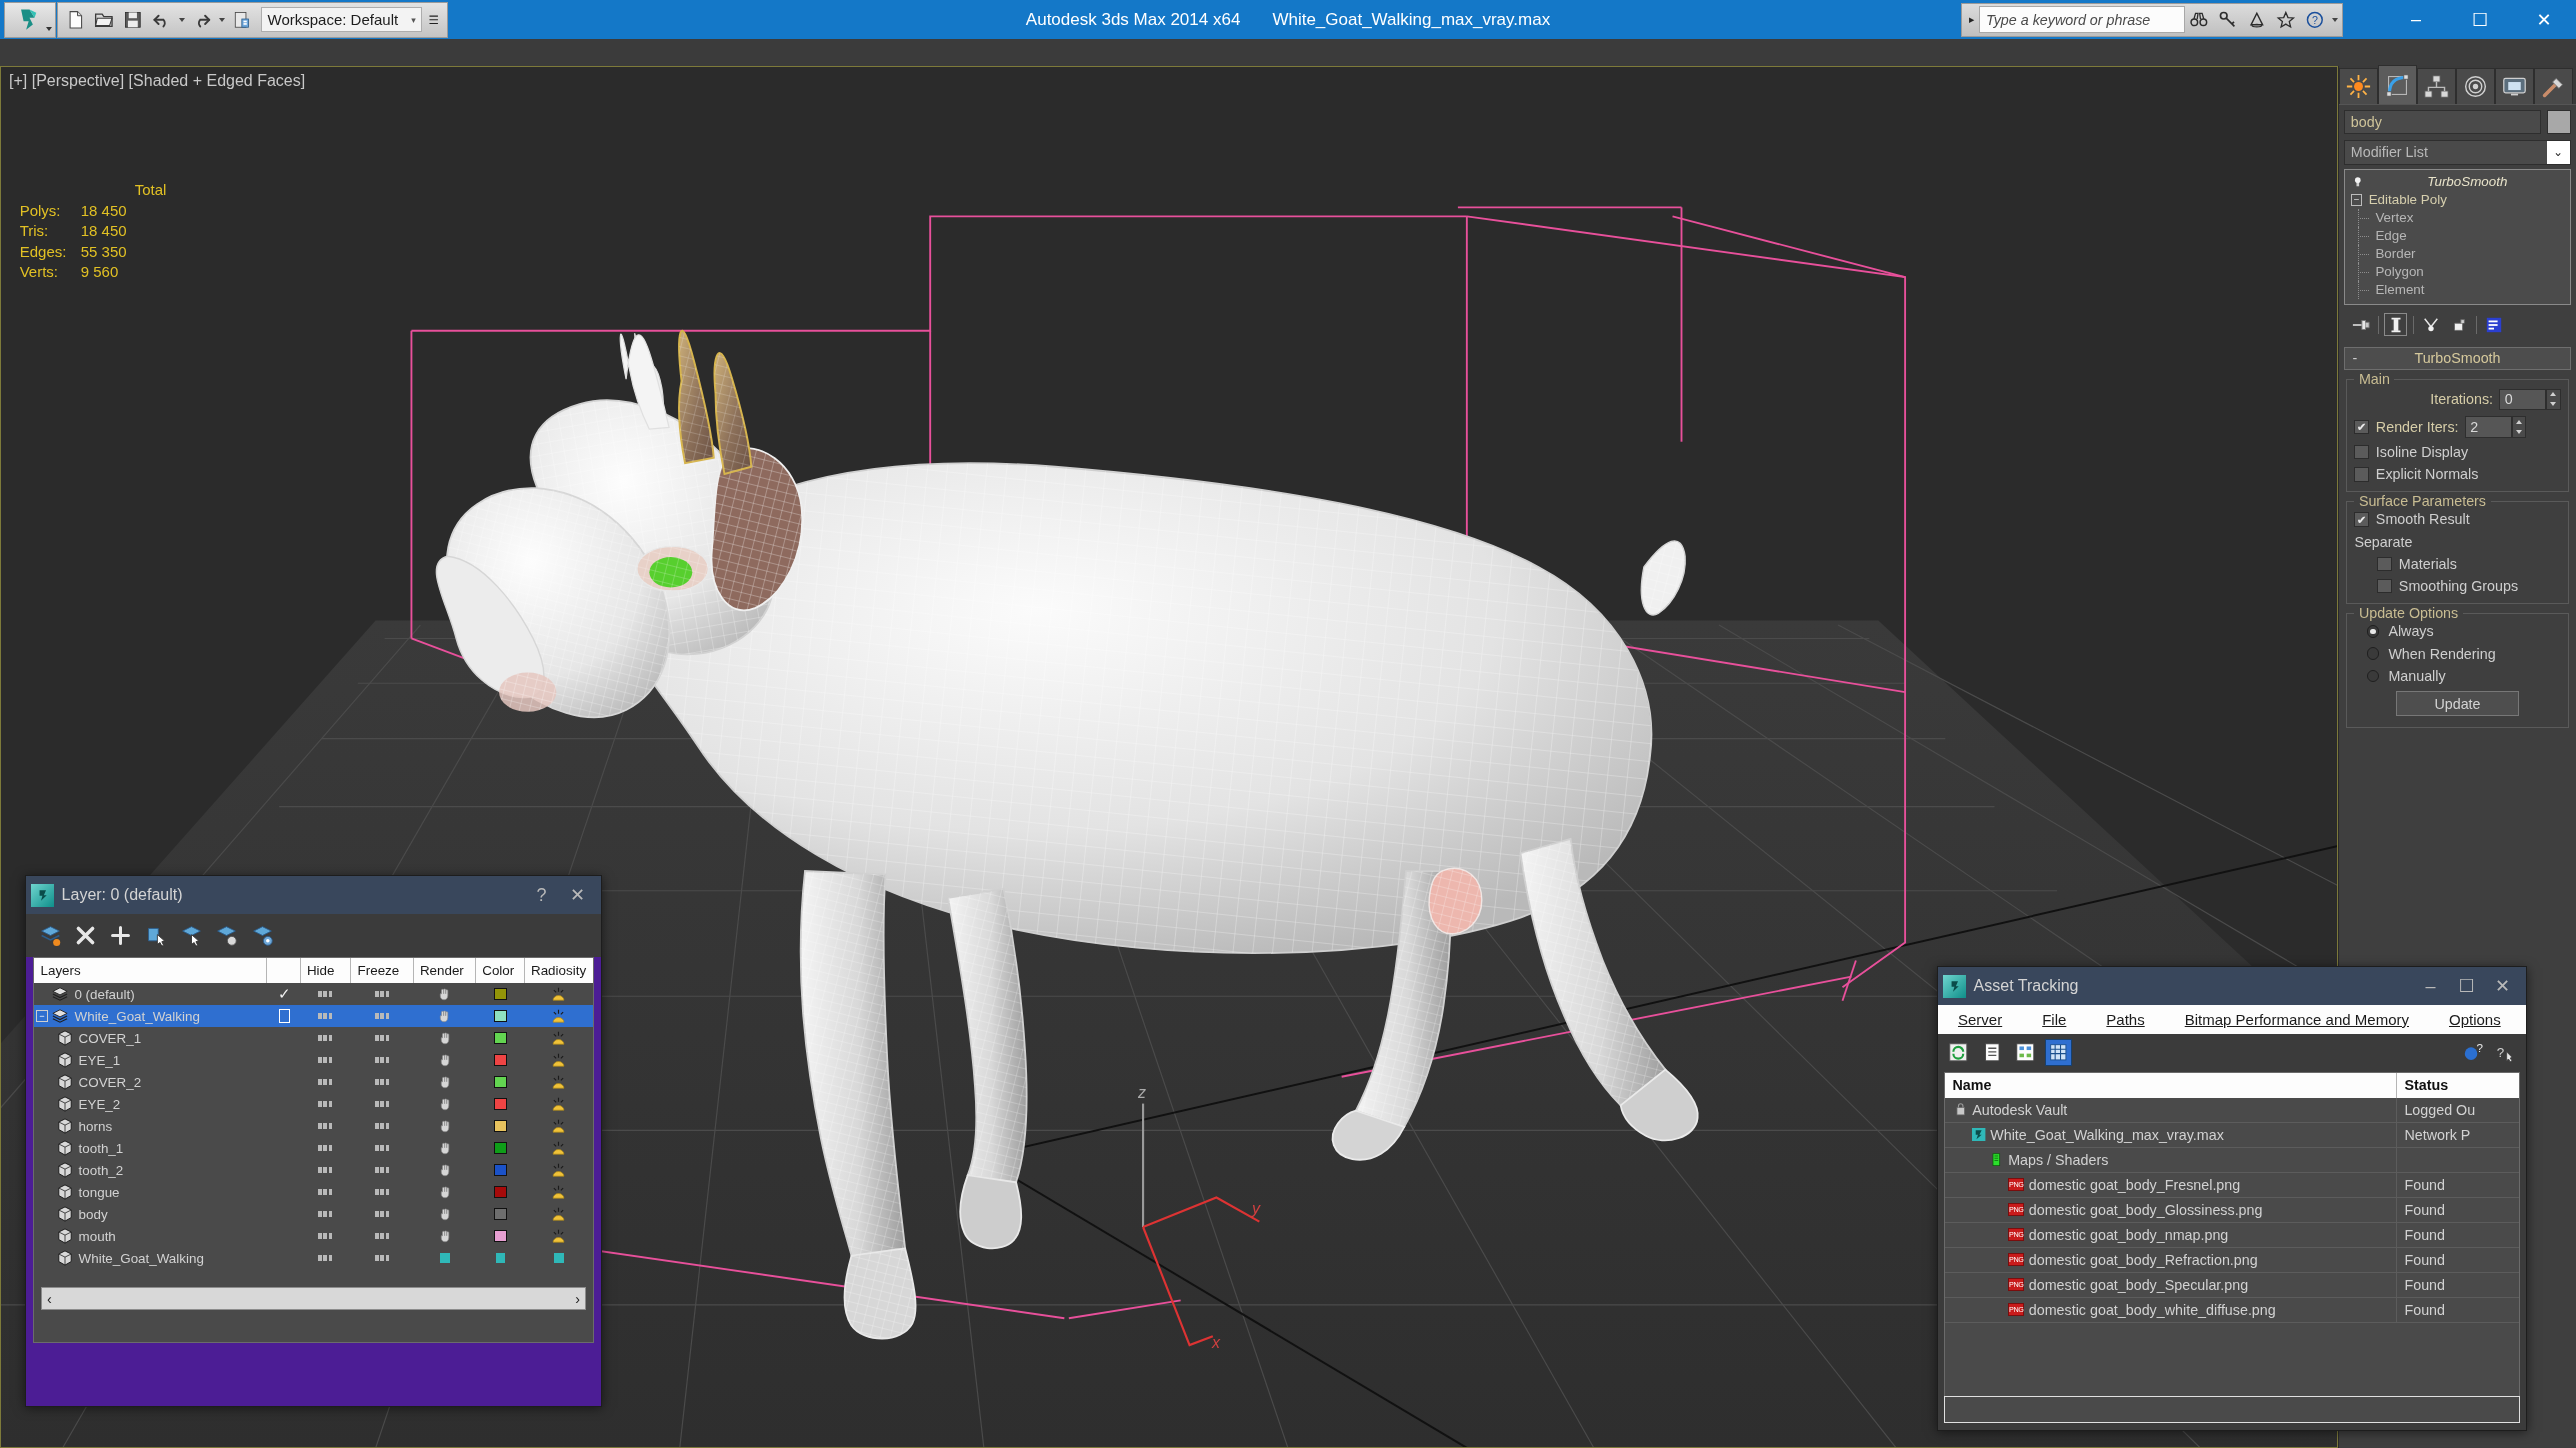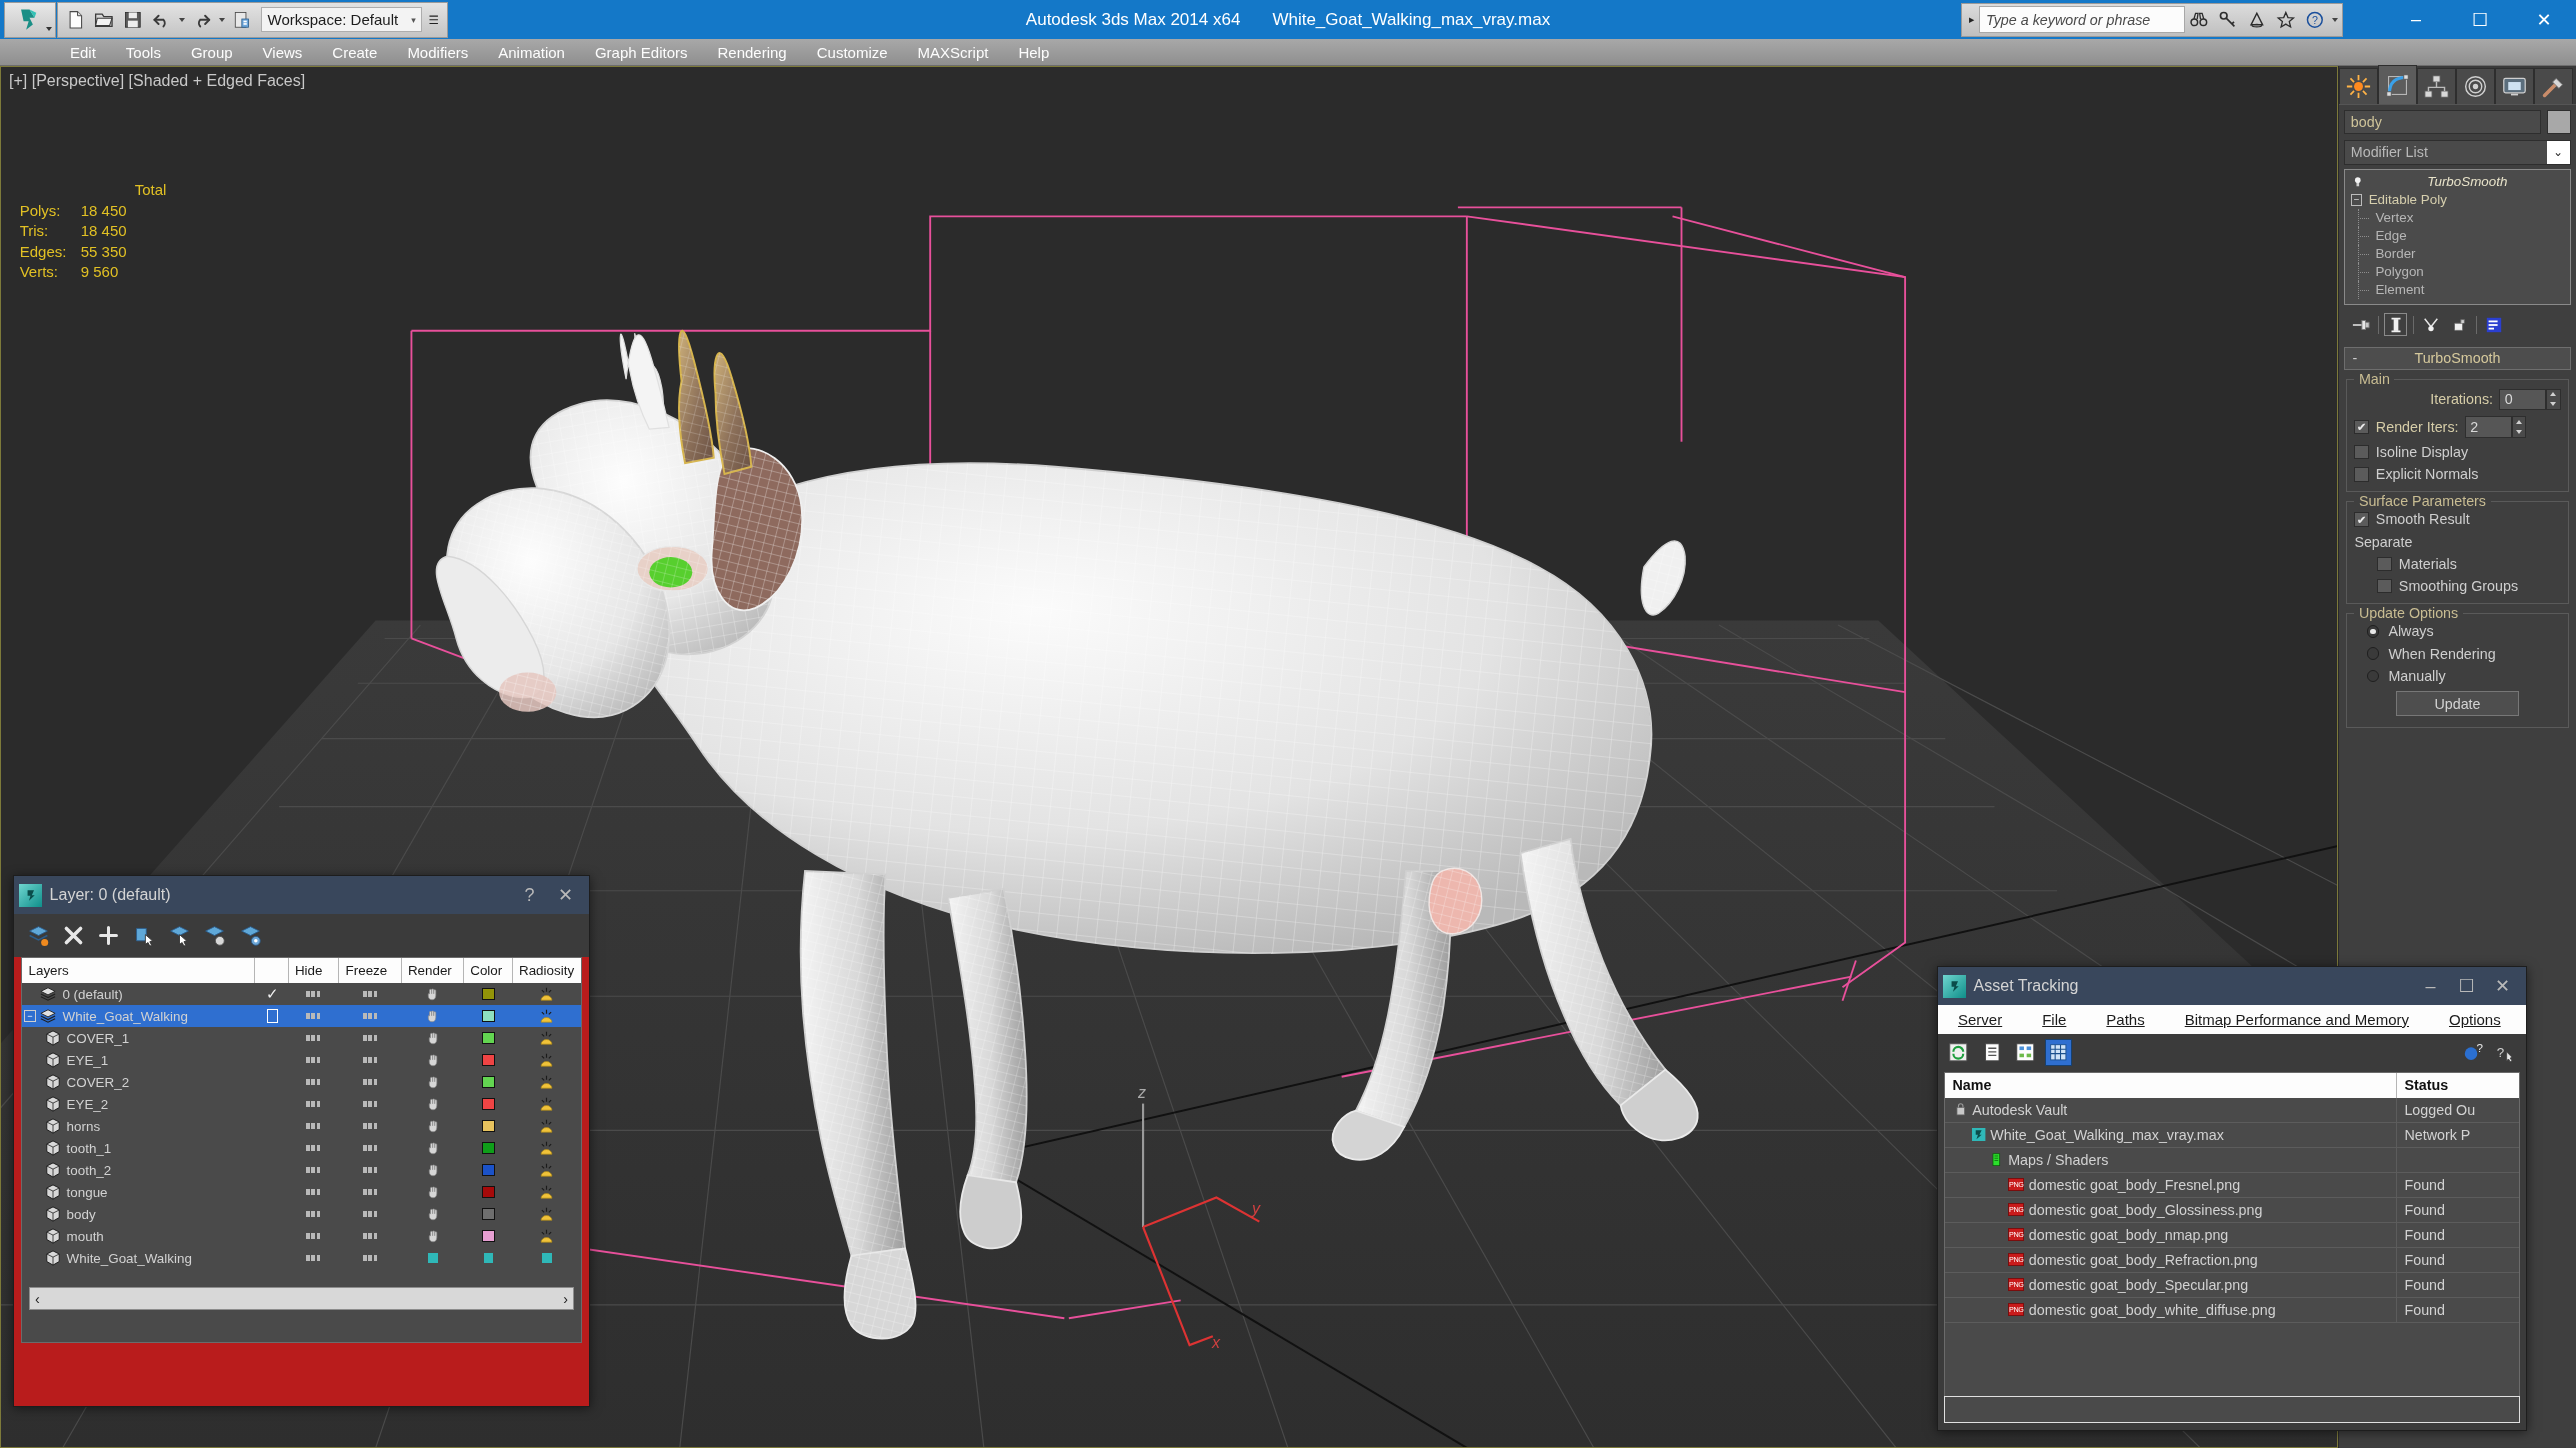--- a/index.html
+++ b/index.html
@@ -196,22 +196,22 @@
   .radio i { width: 5.4px;height:5.4px;border-radius:50%; background:#e8e8e8; display:none;}
   .radio.on i { display:block; }
   .btn-update {
     margin: 7.2px auto 1.8px auto; display:block; width: 123px; height: 25px;
     background: #4e4e4e; border: 0.9px solid #777; color: #d4d4d4; font-size: 14.3px;
     font-family:"Liberation Sans",sans-serif; cursor:pointer;
   }
 
   
   .dlg-layer {
-    position: absolute; left: 13px; top: 875px; width: 577px; height: 532px;
-    background: #b91c1c; border: 0.9px solid #1d1d1d;
+    position: absolute; left: 25px; top: 875px; width: 577px; height: 532px;
+    background: #4c1d95; border: 0.9px solid #1d1d1d;
     box-shadow: 0 1.8px 10.7px rgba(0,0,0,.55);
   }
   .dlg-title {
     height: 38px; background: #39475c; display: flex; align-items: center; padding: 0 5.4px;
   }
   .dlg-title .ico {
     width: 23px;height:23px;margin-right:7.2px;
     background: linear-gradient(135deg,#6fd5cf,#0f8f8a);
     display:flex;align-items:center;justify-content:center;
   }
@@ -379,35 +379,20 @@
       <span class="qsep"></span>
     </div>
 
     <div class="wbtns">
       <div class="wbtn">–</div>
       <div class="wbtn">☐</div>
       <div class="wbtn close">✕</div>
     </div>
   </div>
 
-  <div class="menubar">
-    <div class="mlogo"></div>
-    <div class="menuitem">Edit</div>
-    <div class="menuitem">Tools</div>
-    <div class="menuitem">Group</div>
-    <div class="menuitem">Views</div>
-    <div class="menuitem">Create</div>
-    <div class="menuitem">Modifiers</div>
-    <div class="menuitem">Animation</div>
-    <div class="menuitem">Graph Editors</div>
-    <div class="menuitem">Rendering</div>
-    <div class="menuitem">Customize</div>
-    <div class="menuitem">MAXScript</div>
-    <div class="menuitem">Help</div>
-  </div>
 
   <div class="viewport">
 
     <svg viewBox="0 0 2614 1545" width="2338" height="1382" style="position:absolute;left:0;top:0;">
       <defs>
         <linearGradient id="gGround" x1="0" y1="0" x2="0" y2="1">
           <stop offset="0%" stop-color="#3a3a3a"></stop>
             <stop offset="100%" stop-color="#2e2e2e"></stop>
         </linearGradient>
         <radialGradient id="gBody" cx="40%" cy="30%" r="75%">

